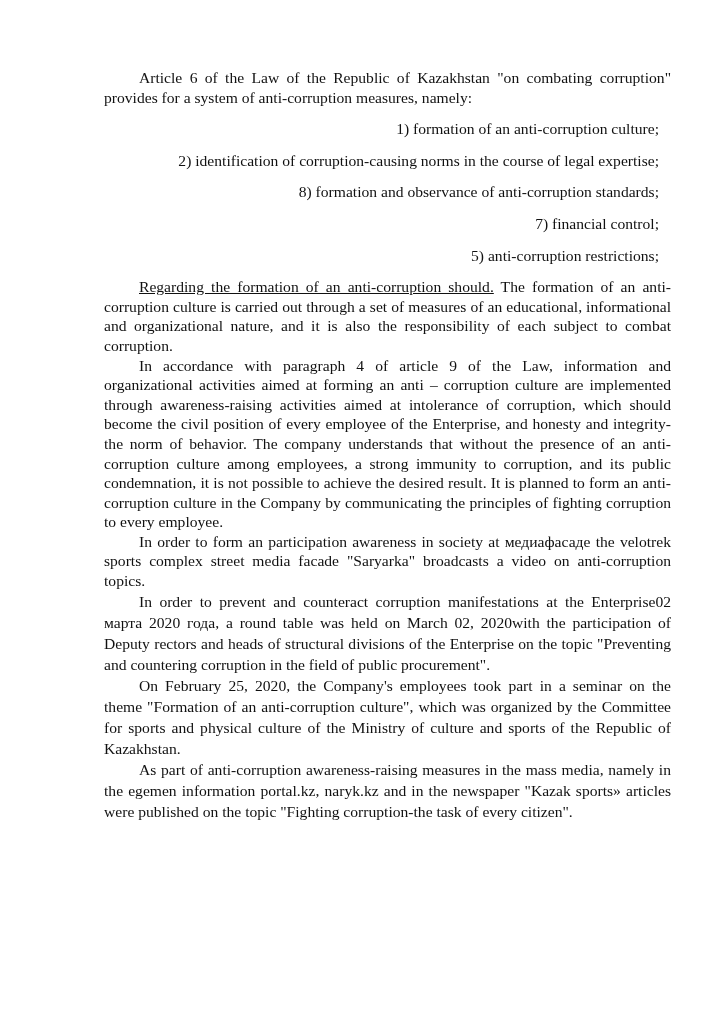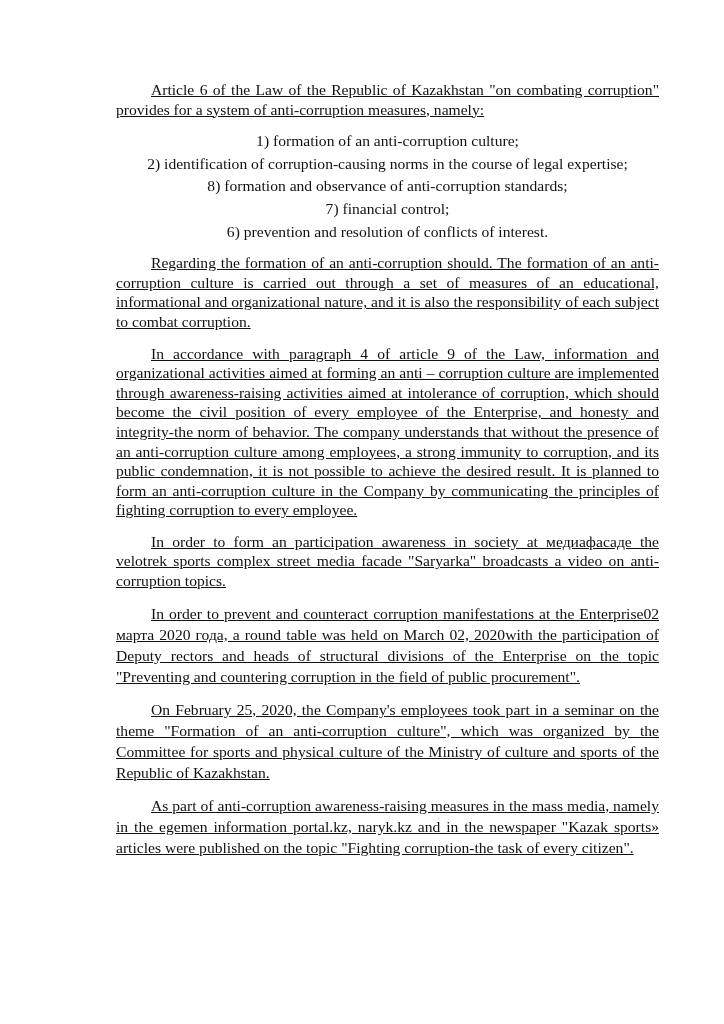--- a/index.html
+++ b/index.html
@@ -7,43 +7,42 @@
   .page {
     position: absolute;
     left: 104px;
     top: 68px;
     width: 567px;
     font-family: "Liberation Serif", "DejaVu Serif", serif;
     font-size: 15.6px;
     color: #111111;
   }
   .p {
-    margin: 12px;
+    margin: 0;
     text-align: justify;
     line-height: 19.6px;
-    text-decoration: underline;
   }
   .p.indent { text-indent: 35px; }
   .p.loose { line-height: 21px; }
-  .list-item { margin: 3px; line-height: 19.6px; text-align: center; }
+  .list-item { margin: 12px; line-height: 19.6px; text-align: right; }
   .u { text-decoration: underline; }
 </style>
 </head>
 <body>
 
 <div class="page">
 
   <p class="p indent">Article 6 of the Law of the Republic of Kazakhstan "on combating corruption" provides for a system of anti-corruption measures, namely:</p>
 
   <div>
     <p class="list-item">1) formation of an anti-corruption culture;</p>
     <p class="list-item">2) identification of corruption-causing norms in the course of legal expertise;</p>
     <p class="list-item">8) formation and observance of anti-corruption standards;</p>
     <p class="list-item">7) financial control;</p>
-    <p class="list-item">6) prevention and resolution of conflicts of interest.</p>
+    <p class="list-item">5) anti-corruption restrictions;</p>
   </div>
 
   <p class="p indent"><span class="u">Regarding the formation of an anti-corruption should.</span><span> The formation of an anti-corruption culture is carried out through a set of measures of an educational, informational and organizational nature, and it is also the responsibility of each subject to combat corruption.</span></p>
 
   <p class="p indent">In accordance with paragraph 4 of article 9 of the Law, information and organizational activities aimed at forming an anti – corruption culture are implemented through awareness-raising activities aimed at intolerance of corruption, which should become the civil position of every employee of the Enterprise, and honesty and integrity-the norm of behavior.  The company understands that without the presence of an anti-corruption culture among employees, a strong immunity to corruption, and its public condemnation, it is not possible to achieve the desired result. It is planned to form an anti-corruption culture in the Company by communicating the principles of fighting corruption to every employee.</p>
 
   <p class="p indent">In order to form an participation awareness in society at медиафасаде the velotrek sports complex street media facade "Saryarka" broadcasts a video on anti-corruption topics.</p>
 
   <p class="p indent loose">In order to prevent and counteract corruption manifestations at the Enterprise02 марта 2020 года, a round table was held on March 02, 2020with the participation of Deputy rectors and heads of structural divisions of the Enterprise on the topic "Preventing and countering corruption in the field of public procurement".</p>
 

